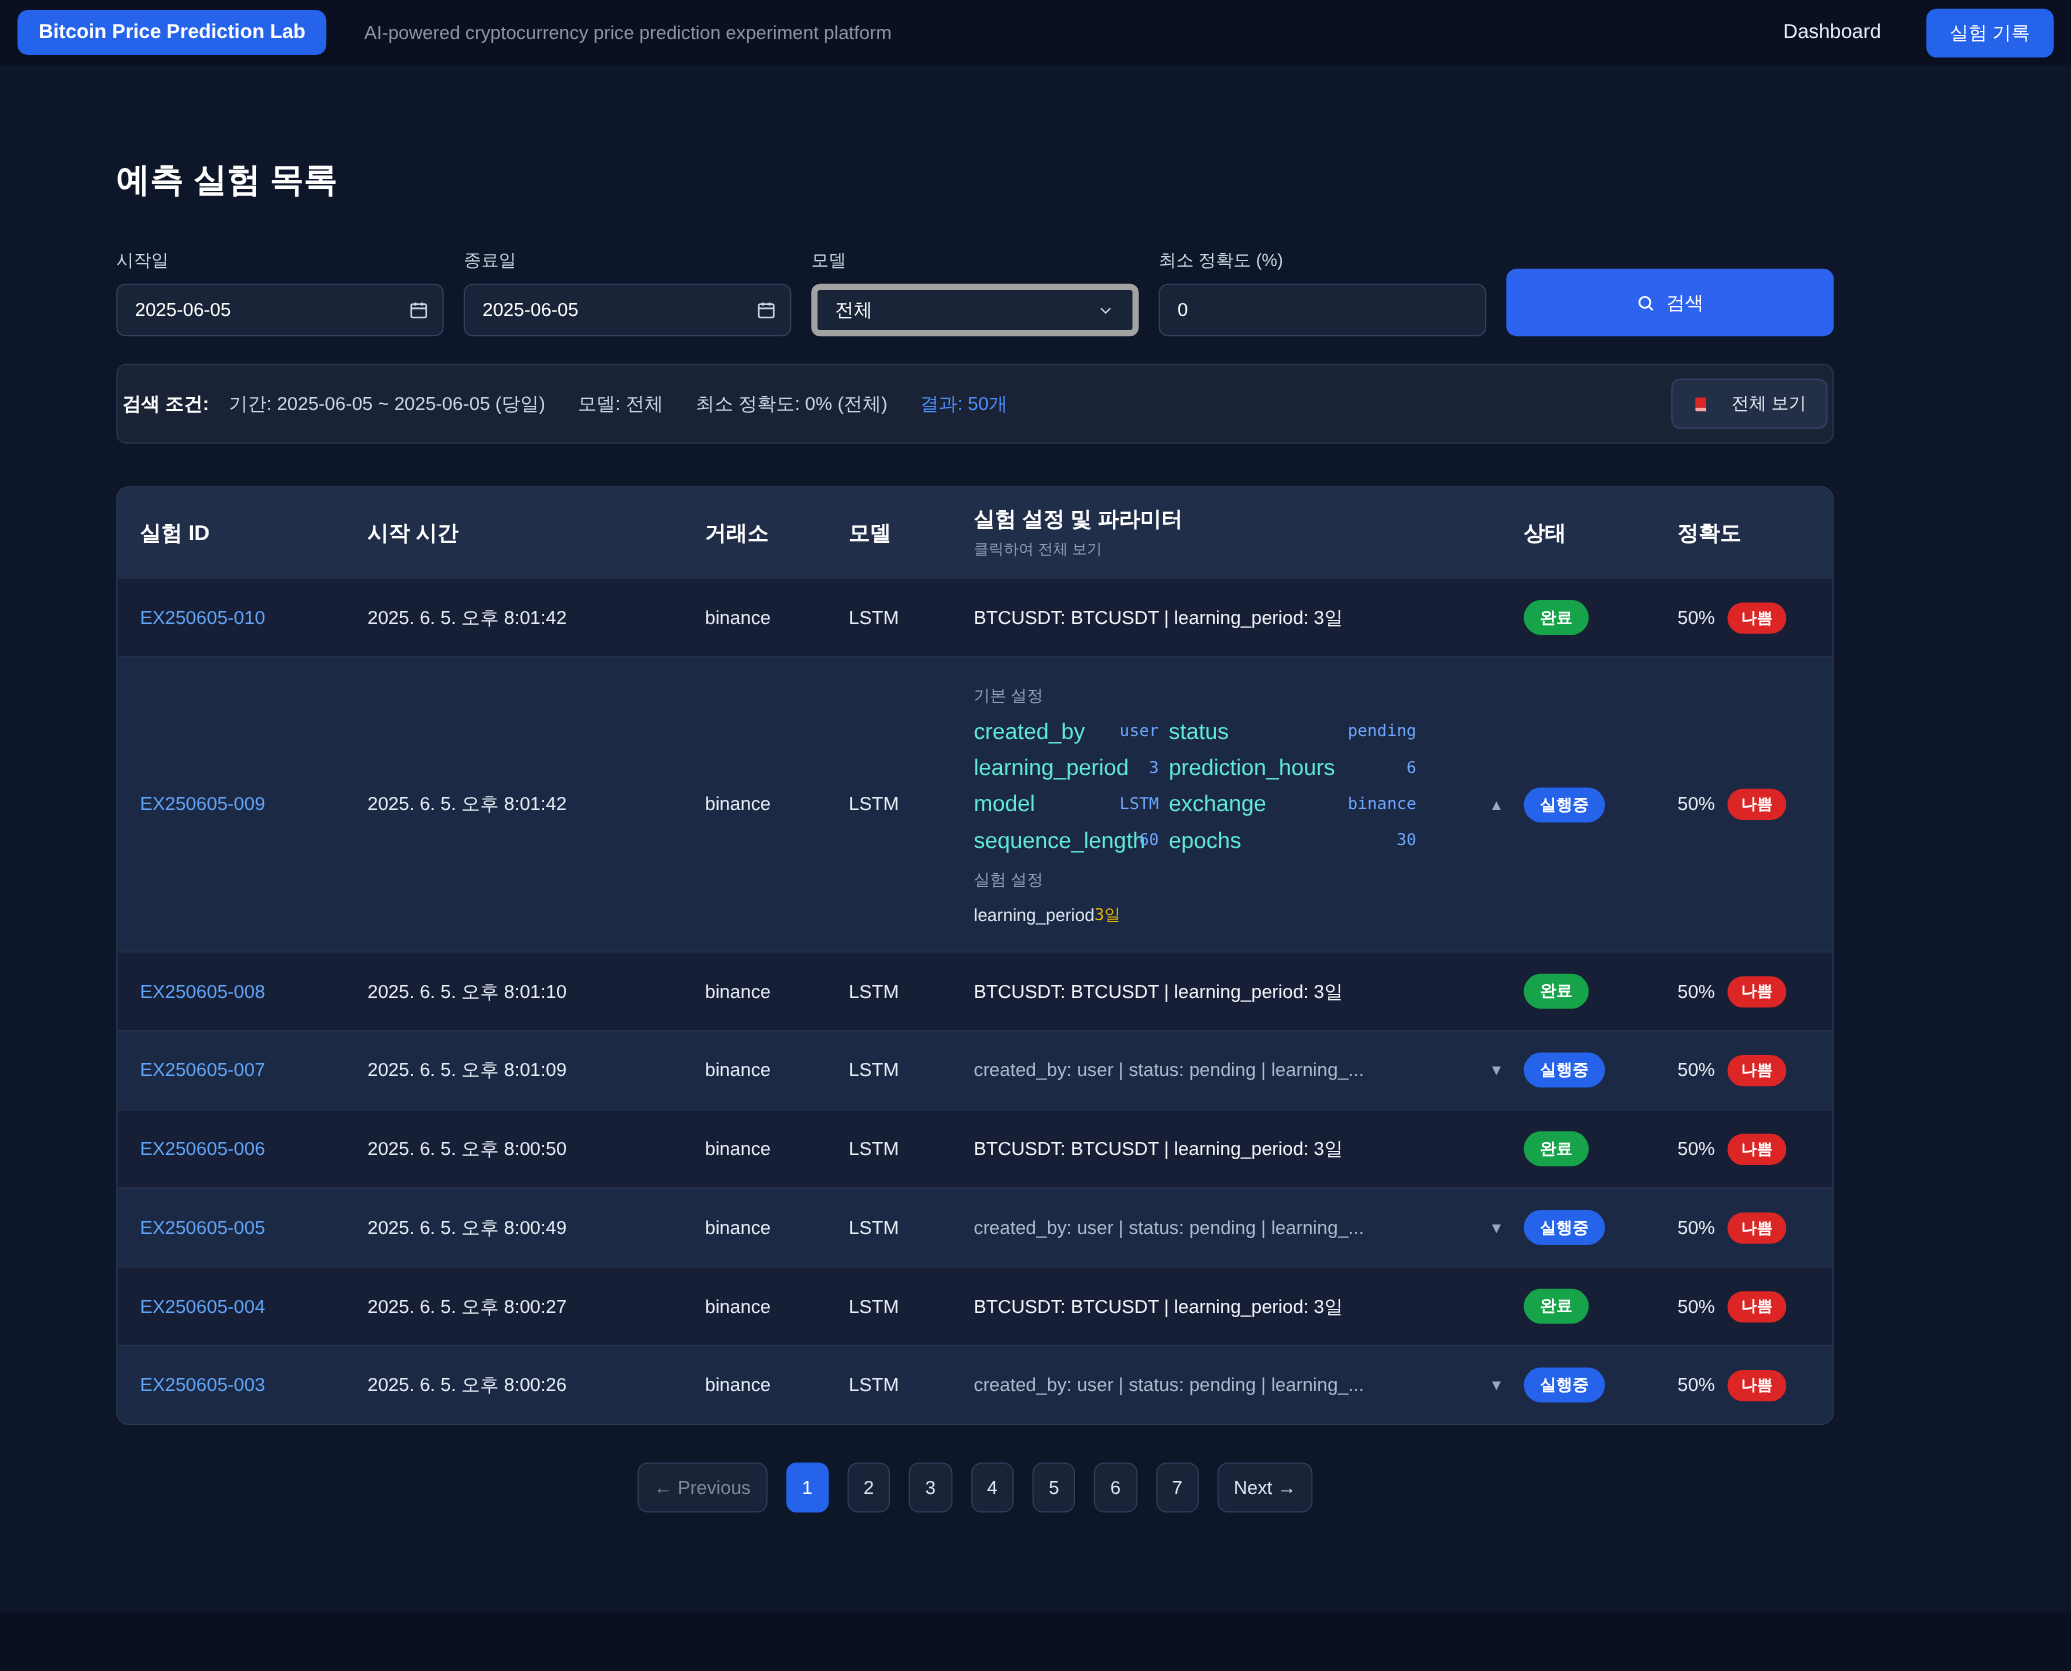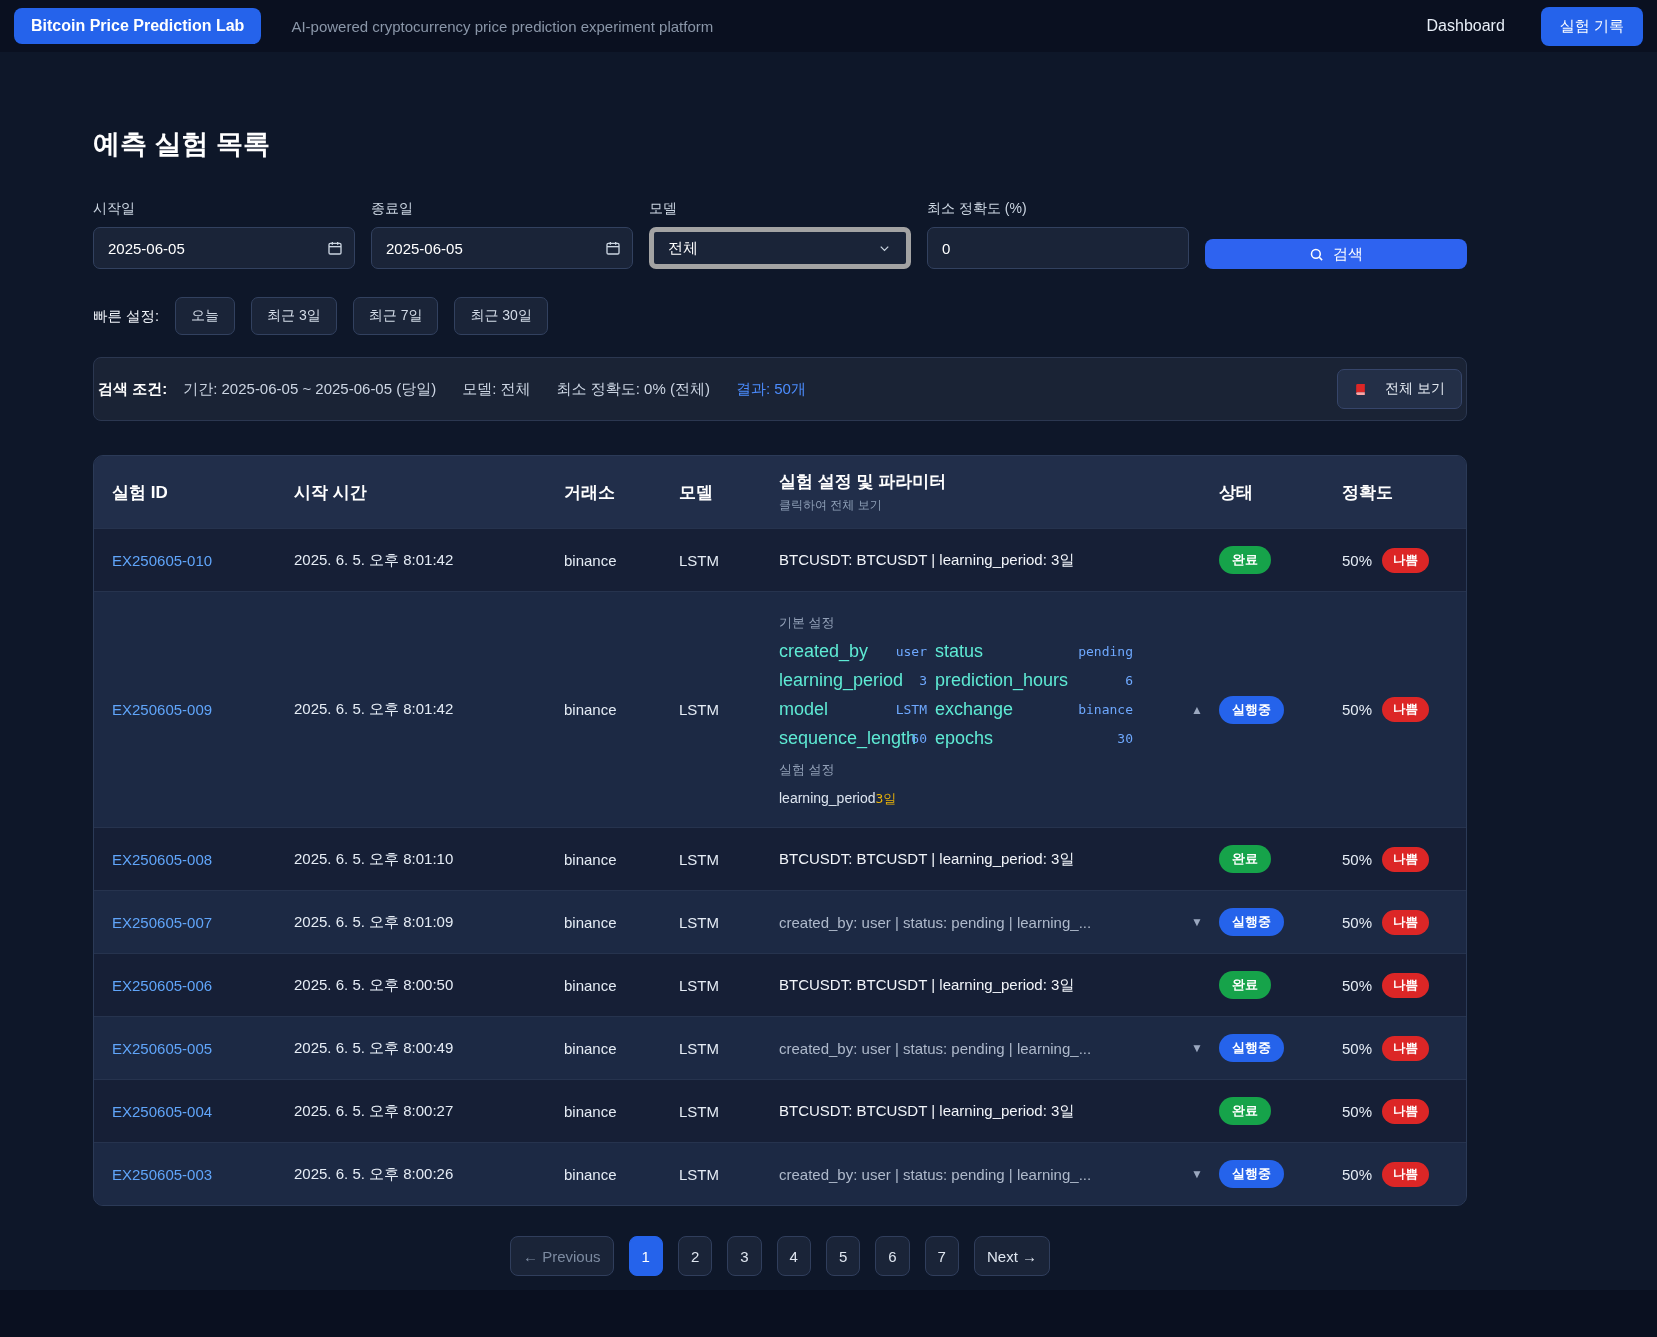--- a/index.html
+++ b/index.html
@@ -40,21 +40,21 @@
     border-radius:7px; color:#fff; font-size:15px; padding:0 14px; outline:none;
     font-family:"Liberation Sans","DejaVu Sans",sans-serif;
   }
   .input-icon { position:absolute; right:12px; top:13px; pointer-events:none; line-height:0; }
   .select-box {
     width:100%; height:42px; background:#1a2438; border:5px solid #a3a3a3;
     border-radius:7px; color:#fff; font-size:15px; padding:0 14px;
     display:flex; align-items:center; justify-content:space-between; cursor:pointer;
   }
   .btn-search {
-    width:262px; height:30px; align-self:flex-end;
+    width:262px; height:54px; align-self:flex-end;
     background:#2e63f0; border:none; border-radius:8px; color:#fff; font-size:15px;
     display:flex; align-items:center; justify-content:center; gap:9px; cursor:pointer;
   }
   
   .quick-row { margin-top:28px; display:flex; align-items:center; gap:16px; }
   .quick-label { font-size:14.5px; color:#eef2f8; }
   .quick-btn {
     background:#1a2438; border:1px solid #32415f; border-radius:7px;
     color:#d3dbe7; font-size:14px; padding:9px 15px; cursor:pointer;
   }
@@ -197,27 +197,20 @@
       <span style="line-height:0;">
         <svg width="15" height="15" viewBox="0 0 24 24" fill="none" stroke="#ffffff" stroke-width="2.4">
             <circle cx="11" cy="11" r="7"></circle>
             <line x1="16.5" y1="16.5" x2="21" y2="21"></line>
           </svg>
       </span>
       <span>검색</span>
     </button>
   </section>
 
-  <div class="quick-row">
-    <span class="quick-label">빠른 설정:</span>
-    <button class="quick-btn">오늘</button>
-    <button class="quick-btn">최근 3일</button>
-    <button class="quick-btn">최근 7일</button>
-    <button class="quick-btn">최근 30일</button>
-  </div>
 
   <section class="summary">
     <span class="sum-label">검색 조건:</span>
     <span class="sum-seg">기간: 2025-06-05 ~ 2025-06-05 (당일)</span>
     <span class="sum-seg">모델: 전체</span>
     <span class="sum-seg">최소 정확도: 0% (전체)</span>
     <span class="sum-result">결과: 50개</span>
     <button class="btn-viewall">
       <span style="line-height:0;">
         <svg width="13" height="15" viewBox="0 0 24 24">

